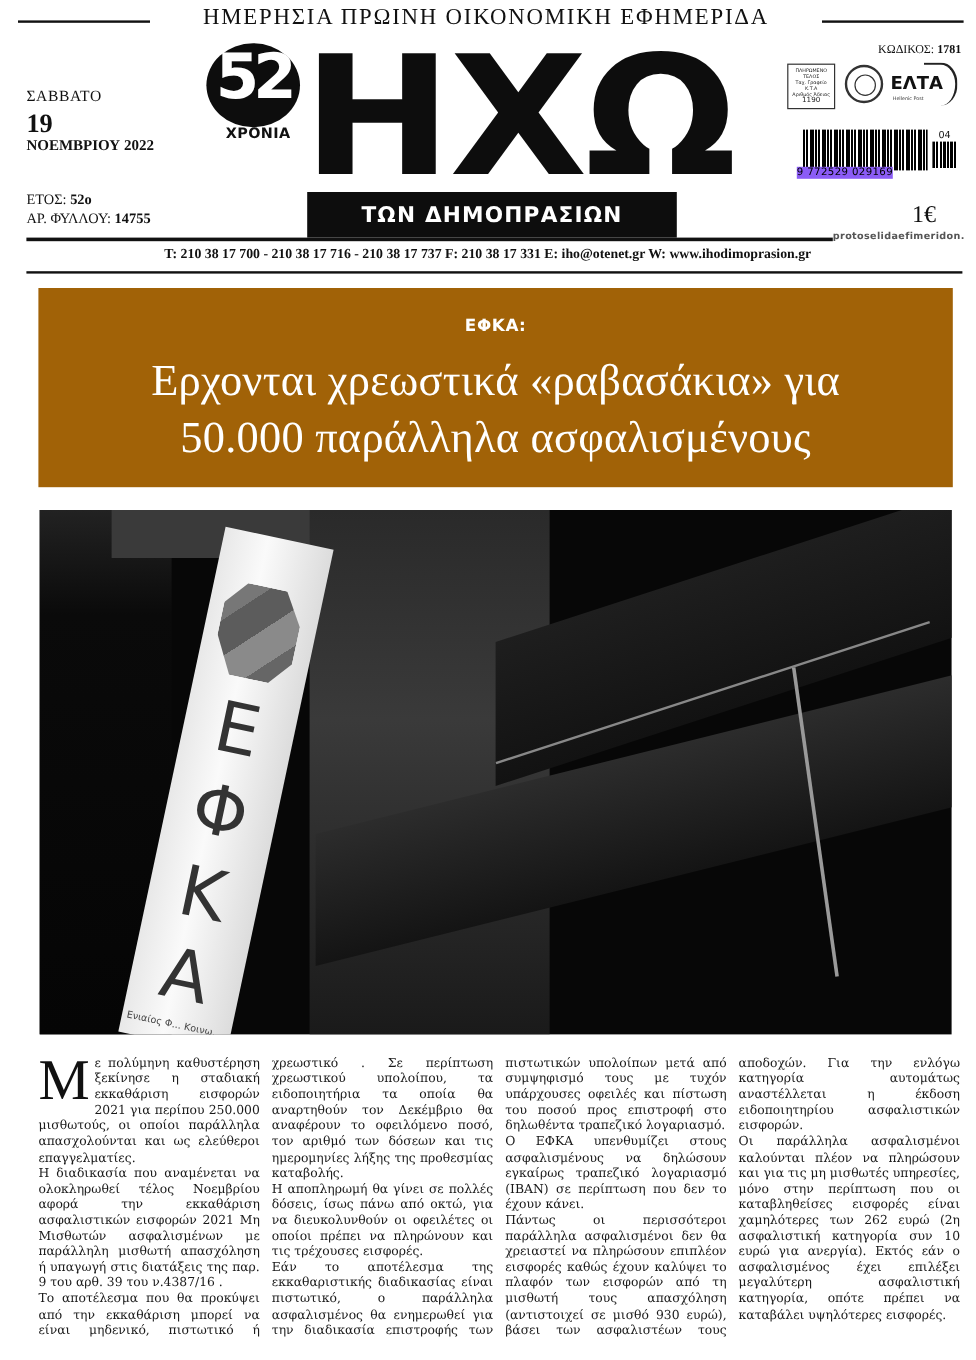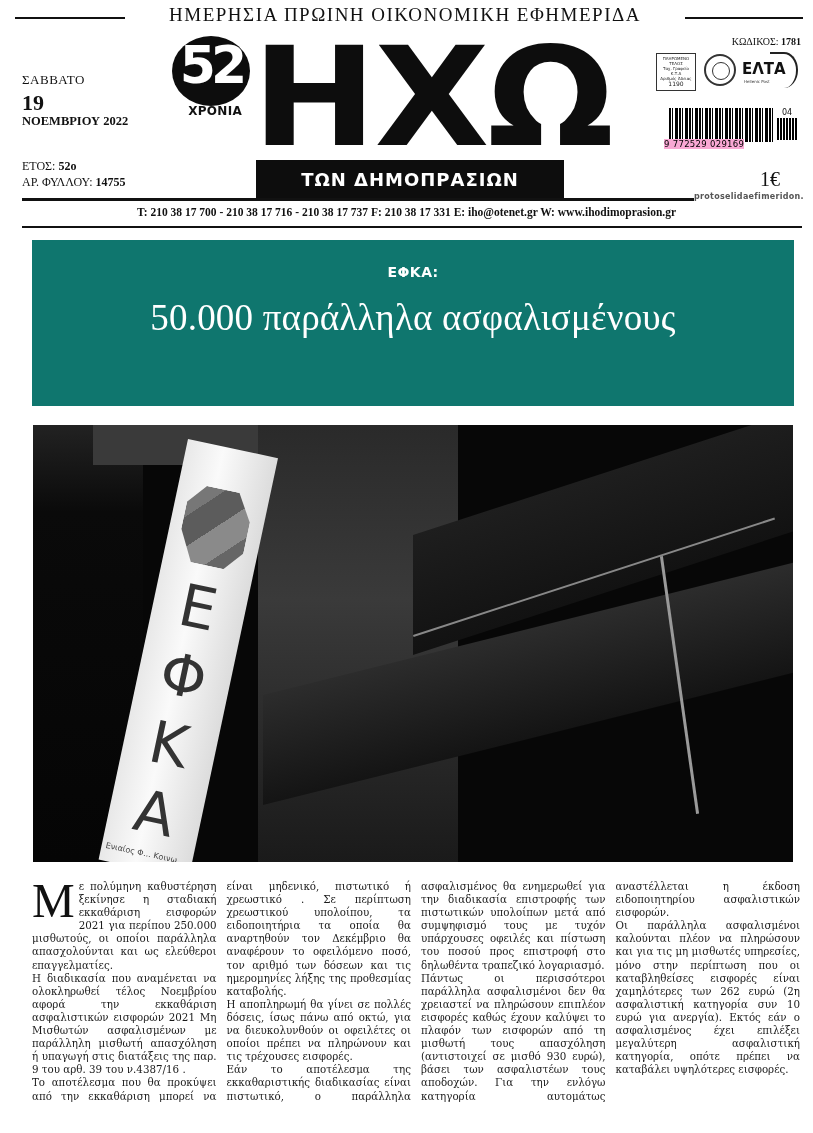--- a/index.html
+++ b/index.html
@@ -38,33 +38,33 @@
   .stamp-box { position: absolute; left: 656px; top: 53px; width: 40px; height: 38px; border: 1px solid #333; font-size: 4px; line-height: 5px;
     text-align: center; font-family: "DejaVu Sans", sans-serif; color: #222; padding-top: 2px; }
   .stamp-seal { position: absolute; left: 704px; top: 54px; width: 32px; height: 32px; border: 2px solid #333; border-radius: 50%; }
   .stamp-seal::after { content: ""; position: absolute; left: 6px; top: 6px; width: 16px; height: 16px; border: 1px solid #333; border-radius: 50%; }
   .elta { position: absolute; left: 742px; top: 60px; font-family: "DejaVu Sans", sans-serif; font-weight: bold; font-size: 15px; color: #111; }
   .elta-sub { position: absolute; left: 744px; top: 79px; font-family: "DejaVu Sans", sans-serif; font-size: 4px; color: #333; }
   .elta-wing { position: absolute; left: 770px; top: 52px; width: 28px; height: 36px; border-right: 2px solid #222; border-top: 2px solid #222; border-radius: 0 60% 60% 0; }
 
   .barcode { position: absolute; left: 669px; top: 108px; width: 104px; height: 34px;
     background: repeating-linear-gradient(90deg, #000 0 2px, #fff 2px 3px, #000 3px 4px, #fff 4px 6px, #000 6px 9px, #fff 9px 10px); }
-  .barcode-nums { position: absolute; left: 664px; top: 139px; font-family: "DejaVu Sans", sans-serif; font-size: 8.5px; color: #000; background: #f9a8d4; letter-spacing: 0.3px; }
+  .barcode-nums { position: absolute; left: 664px; top: 139px; font-family: "DejaVu Sans", sans-serif; font-size: 8.5px; color: #000; background: #8b5cf6; letter-spacing: 0.3px; }
   .barcode2 { position: absolute; left: 777px; top: 118px; width: 20px; height: 22px;
     background: repeating-linear-gradient(90deg, #000 0 2px, #fff 2px 3px, #000 3px 5px, #fff 5px 6px); }
   .barcode2-num { position: absolute; left: 782px; top: 108px; font-family: "DejaVu Sans", sans-serif; font-size: 8px; }
 
   .price { position: absolute; left: 760px; top: 168px; font-family: "Liberation Serif", serif; font-size: 20px; }
   .watermark { position: absolute; left: 694px; top: 192px; font-family: "DejaVu Sans", sans-serif; font-size: 8px; font-weight: bold; color: #555; letter-spacing: 0.3px; }
 
   .rule-thick { position: absolute; left: 22px; top: 198px; width: 672px; height: 3px; background: #111; }
   .contact { position: absolute; left: 0; top: 206px; width: 813px; text-align: center; font-family: "Liberation Serif", serif; font-size: 11.5px; font-weight: bold; }
   .rule-bottom { position: absolute; left: 22px; top: 226px; width: 780px; height: 2px; background: #111; }
 
-  .headline-box { position: absolute; left: 32px; top: 240px; width: 762px; height: 166px; background: #0f766e; color: #fff; text-align: center; }
+  .headline-box { position: absolute; left: 32px; top: 240px; width: 762px; height: 166px; background: #a16207; color: #fff; text-align: center; }
   .kicker { position: absolute; top: 24px; left: 0; width: 100%; font-family: "DejaVu Sans", sans-serif; font-weight: bold; font-size: 14px; letter-spacing: 0.5px; }
   .headline { position: absolute; top: 54px; left: 0; width: 100%; font-family: "Liberation Serif", serif; font-size: 37px; line-height: 48px; letter-spacing: 0.2px; }
 
   .photo { position: absolute; left: 33px; top: 425px; width: 760px; height: 437px; background: #070707; overflow: hidden; }
   .ph-sky { position: absolute; left: 60px; top: 0; width: 180px; height: 40px; background: #3a3a3a; }
   .ph-leftwall { position: absolute; left: 0; top: 0; width: 110px; height: 437px; background: linear-gradient(180deg, #222 0%, #0a0a0a 20%, #050505 100%); }
   .ph-building { position: absolute; left: 225px; top: 0; width: 200px; height: 437px; background: linear-gradient(180deg, #2a2a2a, #3a3a3a 40%, #1a1a1a 100%); }
   .ph-band1 { position: absolute; left: 230px; top: 270px; width: 540px; height: 110px; background: linear-gradient(180deg, #2c2c2c, #141414); transform: skewY(-14deg); transform-origin: left top; }
   .ph-band2 { position: absolute; left: 380px; top: 110px; width: 400px; height: 120px; background: linear-gradient(180deg, #1e1e1e, #121212); transform: skewY(-18deg); transform-origin: left top; }
   .ph-line { position: absolute; left: 645px; top: 130px; width: 3px; height: 260px; background: #9a9a9a; transform: rotate(-8deg); }
@@ -144,20 +144,21 @@
 <div class="price">1€</div>
 <div class="watermark">protoselidaefimeridon.</div>
 
 <div class="rule-thick"></div>
 <div class="contact">T: 210 38 17 700 - 210 38 17 716 - 210 38 17 737 F: 210 38 17 331 E: iho@otenet.gr W: www.ihodimoprasion.gr</div>
 <div class="rule-bottom"></div>
 
 <div class="headline-box">
   <div class="kicker">ΕΦΚΑ:</div>
   <div class="headline">
+    <div>Ερχονται χρεωστικά «ραβασάκια» για</div>
     <div>50.000 παράλληλα ασφαλισμένους</div>
   </div>
 </div>
 
 <div class="photo">
   <div class="ph-leftwall"></div>
   <div class="ph-sky"></div>
   <div class="ph-building"></div>
   <div class="ph-band2"></div>
   <div class="ph-band1"></div>
@@ -174,15 +175,16 @@
     <div class="sign-sub">Ενιαίος Φ... Κοινω...</div>
   </div>
 </div>
 
 <div class="article">
   <p><span class="dropcap">Μ</span><span>ε πολύμηνη καθυστέρηση ξεκίνησε η σταδιακή εκκαθάριση εισφορών 2021 για περίπου 250.000 μισθωτούς, οι οποίοι παράλληλα απασχολούνται και ως ελεύθεροι επαγγελματίες.</span></p>
   <p>Η διαδικασία που αναμένεται να ολοκληρωθεί τέλος Νοεμβρίου αφορά την εκκαθάριση ασφαλιστικών εισφορών 2021 Μη Μισθωτών ασφαλισμένων με παράλληλη μισθωτή απασχόληση ή υπαγωγή στις διατάξεις της παρ. 9 του αρθ. 39 του ν.4387/16 .</p>
   <p>Το αποτέλεσμα που θα προκύψει από την εκκαθάριση μπορεί να είναι μηδενικό, πιστωτικό ή χρεωστικό . Σε περίπτωση χρεωστικού υπολοίπου, τα ειδοποιητήρια τα οποία θα αναρτηθούν τον Δεκέμβριο θα αναφέρουν το οφειλόμενο ποσό, τον αριθμό των δόσεων και τις ημερομηνίες λήξης της προθεσμίας καταβολής.</p>
   <p>Η αποπληρωμή θα γίνει σε πολλές δόσεις, ίσως πάνω από οκτώ, για να διευκολυνθούν οι οφειλέτες οι οποίοι πρέπει να πληρώνουν και τις τρέχουσες εισφορές.</p>
   <p>Εάν το αποτέλεσμα της εκκαθαριστικής διαδικασίας είναι πιστωτικό, ο παράλληλα ασφαλισμένος θα ενημερωθεί για την διαδικασία επιστροφής των πιστωτικών υπολοίπων μετά από συμψηφισμό τους με τυχόν υπάρχουσες οφειλές και πίστωση του ποσού προς επιστροφή στο δηλωθέντα τραπεζικό λογαριασμό.</p>
+  <p>Ο ΕΦΚΑ υπενθυμίζει στους ασφαλισμένους να δηλώσουν εγκαίρως τραπεζικό λογαριασμό (IBAN) σε περίπτωση που δεν το έχουν κάνει.</p>
   <p>Πάντως οι περισσότεροι παράλληλα ασφαλισμένοι δεν θα χρειαστεί να πληρώσουν επιπλέον εισφορές καθώς έχουν καλύψει το πλαφόν των εισφορών από τη μισθωτή τους απασχόληση (αντιστοιχεί σε μισθό 930 ευρώ), βάσει των ασφαλιστέων τους αποδοχών. Για την ενλόγω κατηγορία αυτομάτως αναστέλλεται η έκδοση ειδοποιητηρίου ασφαλιστικών εισφορών.</p>
   <p>Οι παράλληλα ασφαλισμένοι καλούνται πλέον να πληρώσουν και για τις μη μισθωτές υπηρεσίες, μόνο στην περίπτωση που οι καταβληθείσες εισφορές είναι χαμηλότερες των 262 ευρώ (2η ασφαλιστική κατηγορία συν 10 ευρώ για ανεργία). Εκτός εάν ο ασφαλισμένος έχει επιλέξει μεγαλύτερη ασφαλιστική κατηγορία, οπότε πρέπει να καταβάλει υψηλότερες εισφορές.</p>
 </div>
 
 </body></html>

